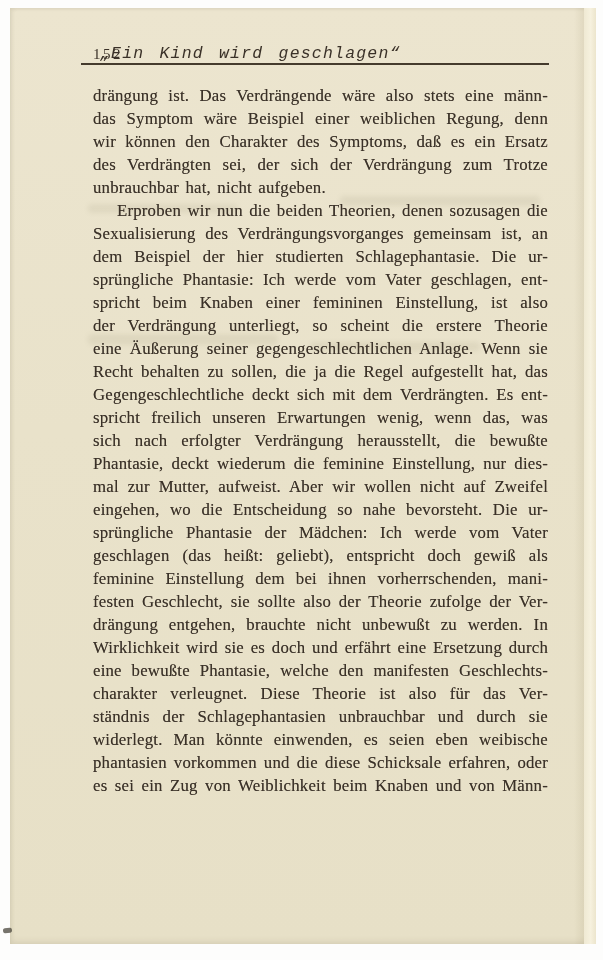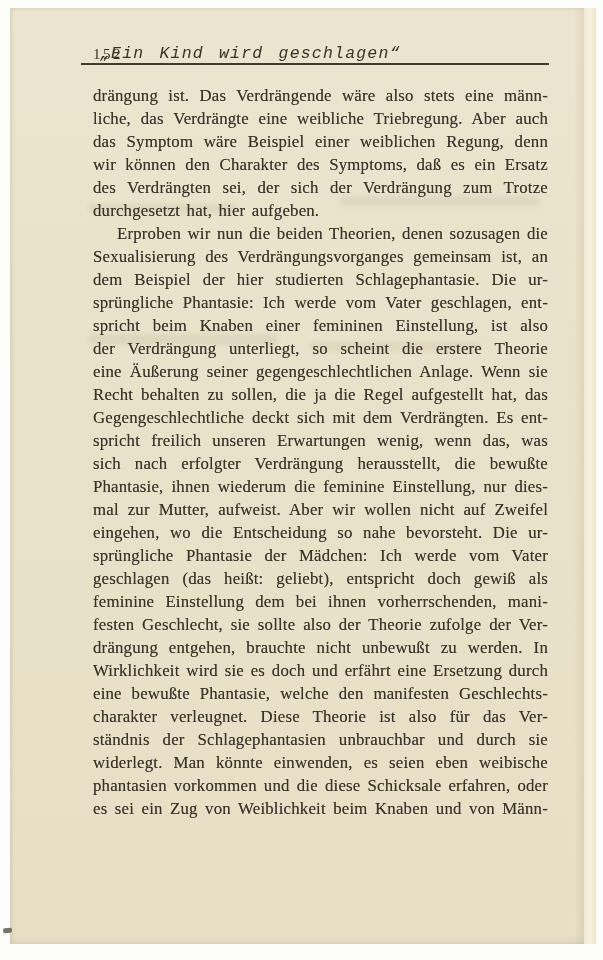--- a/index.html
+++ b/index.html
@@ -142,37 +142,36 @@
 
     <div class="header-row">
       <span class="pagenum">152</span>
       <span class="running-title">„Ein Kind wird geschlagen“</span>
     </div>
 
     <div class="rule"></div>
 
     <div class="page-body">
         <div class="line just">drängung ist. Das Verdrängende wäre also stets eine männ-</div>
-        <div class="line just">liche, das Verdrängte eine weibliche Triebregung. Aber auch</div>
         <div class="line just">das Symptom wäre Beispiel einer weiblichen Regung, denn</div>
         <div class="line just">wir können den Charakter des Symptoms, daß es ein Ersatz</div>
         <div class="line just">des Verdrängten sei, der sich der Verdrängung zum Trotze</div>
-        <div class="line">durchgesetzt hat, hier aufgeben.</div>
+        <div class="line">unbrauchbar hat, nicht aufgeben.</div>
         <div class="line just indent">Erproben wir nun die beiden Theorien, denen sozusagen die</div>
         <div class="line just">Sexualisierung des Verdrängungsvorganges gemeinsam ist, an</div>
         <div class="line just">dem Beispiel der hier studierten Schlagephantasie. Die ur-</div>
         <div class="line just">sprüngliche Phantasie: Ich werde vom Vater geschlagen, ent-</div>
         <div class="line just">spricht beim Knaben einer femininen Einstellung, ist also</div>
         <div class="line just">der Verdrängung unterliegt, so scheint die erstere Theorie</div>
         <div class="line just">eine Äußerung seiner gegengeschlechtlichen Anlage. Wenn sie</div>
         <div class="line just">Recht behalten zu sollen, die ja die Regel aufgestellt hat, das</div>
         <div class="line just">Gegengeschlechtliche deckt sich mit dem Verdrängten. Es ent-</div>
         <div class="line just">spricht freilich unseren Erwartungen wenig, wenn das, was</div>
         <div class="line just">sich nach erfolgter Verdrängung herausstellt, die bewußte</div>
-        <div class="line just">Phantasie, ihnen wiederum die feminine Einstellung, nur dies-</div>
+        <div class="line just">Phantasie, deckt wiederum die feminine Einstellung, nur dies-</div>
         <div class="line just">mal zur Mutter, aufweist. Aber wir wollen nicht auf Zweifel</div>
         <div class="line just">eingehen, wo die Entscheidung so nahe bevorsteht. Die ur-</div>
         <div class="line just">sprüngliche Phantasie der Mädchen: Ich werde vom Vater</div>
         <div class="line just">geschlagen (das heißt: geliebt), entspricht doch gewiß als</div>
         <div class="line just">feminine Einstellung dem bei ihnen vorherrschenden, mani-</div>
         <div class="line just">festen Geschlecht, sie sollte also der Theorie zufolge der Ver-</div>
         <div class="line just">drängung entgehen, brauchte nicht unbewußt zu werden. In</div>
         <div class="line just">Wirklichkeit wird sie es doch und erfährt eine Ersetzung durch</div>
         <div class="line just">eine bewußte Phantasie, welche den manifesten Geschlechts-</div>
         <div class="line just">charakter verleugnet. Diese Theorie ist also für das Ver-</div>

